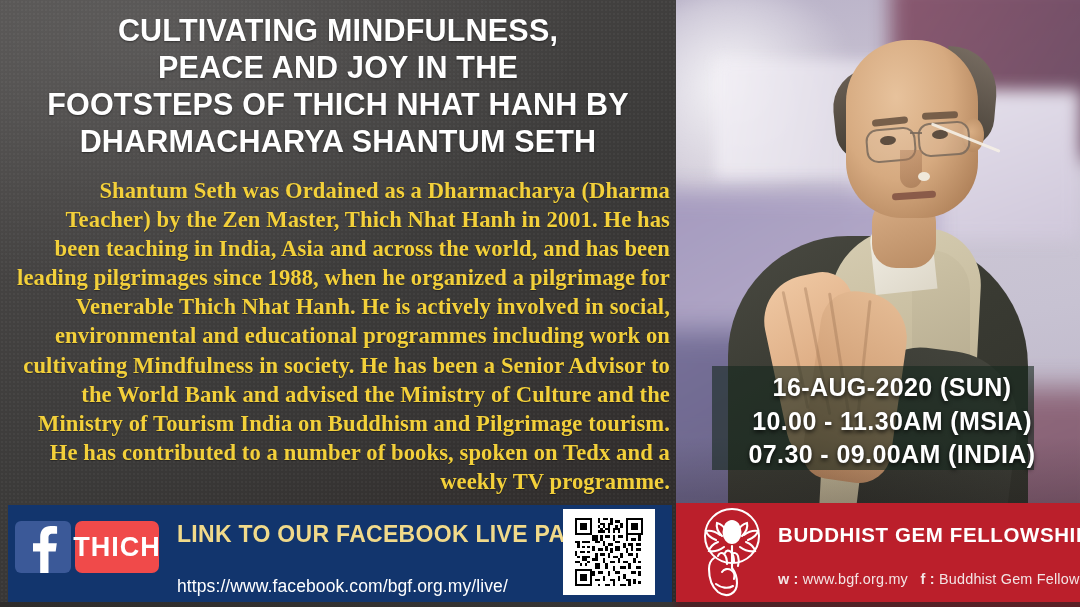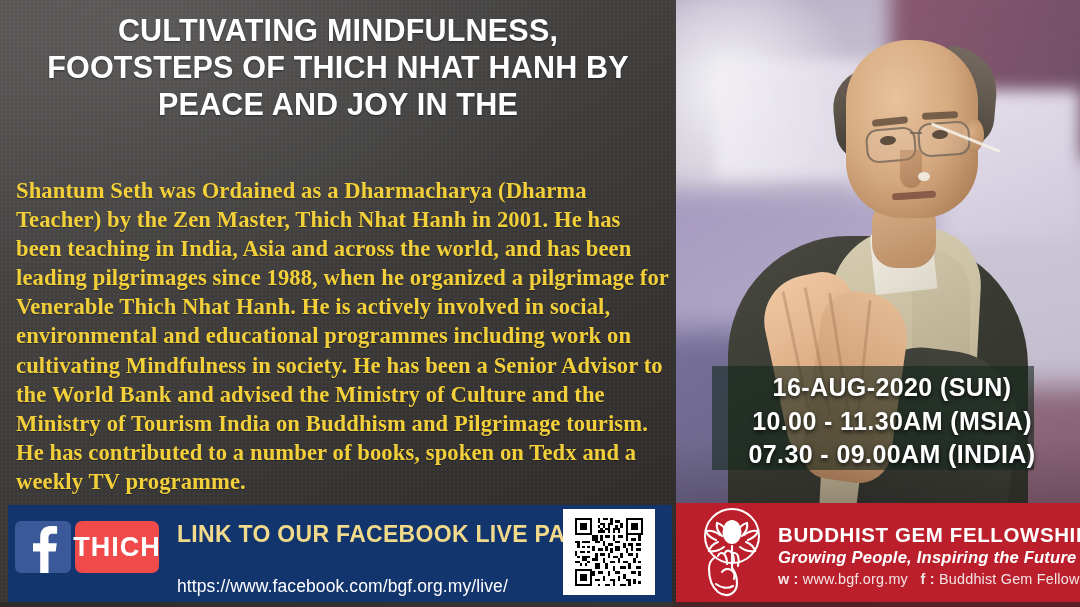--- a/index.html
+++ b/index.html
@@ -117,21 +117,21 @@
   
   .body-copy{
     position:absolute;left:16px;top:176px;width:654px;
     color:#F3D03A;
     font-family:"Liberation Serif",serif;
     font-weight:bold;
     font-size:22.6px;line-height:29.1px;
     letter-spacing:.1px;
     text-shadow:0 1px 1px rgba(0,0,0,.35);
   }
-  .body-copy p{margin:0;}
+  .body-copy p{margin:0;text-align:right;}
 
   
   .datebox{
     position:absolute;left:712px;top:366px;width:322px;height:104px;
     background:rgba(22,40,30,.60);
   }
   .datelines{
     position:absolute;left:722px;top:371px;width:340px;
     color:#ffffff;font-family:"Liberation Sans",sans-serif;
     font-weight:bold;font-size:25px;line-height:33.5px;letter-spacing:.4px;
@@ -248,22 +248,23 @@
       <div class="f-fing" style="left:118px;top:290px;width:3px;height:120px;transform:rotate(-12deg);"></div>
       <div class="f-fing" style="left:140px;top:286px;width:3px;height:130px;transform:rotate(-11deg);"></div>
       <div class="f-fing" style="left:162px;top:292px;width:3px;height:128px;transform:rotate(-9deg);"></div>
       <div class="f-fing" style="left:186px;top:300px;width:3px;height:126px;transform:rotate(6deg);"></div>
       <div class="f-shadow"></div>
     </div>
   </div>
 
   <div class="title">
     <span class="l">CULTIVATING MINDFULNESS,</span>
+    <span class="l">PEACE AND JOY IN THE</span>
     <span class="l">FOOTSTEPS OF THICH NHAT HANH BY</span>
-    <span class="l">PEACE AND JOY IN THE</span>
+    <span class="l">DHARMACHARYA SHANTUM SETH</span>
   </div>
 
   <div class="body-copy">
     <p>Shantum Seth was Ordained as a Dharmacharya (Dharma Teacher) by the Zen Master, Thich Nhat Hanh in 2001. He has been teaching in India, Asia and across the world, and has been leading pilgrimages since 1988, when he organized a pilgrimage for Venerable Thich Nhat Hanh. He is actively involved in social, environmental and educational programmes including work on cultivating Mindfulness in society. He has been a Senior Advisor to the World Bank and advised the Ministry of Culture and the Ministry of Tourism India on Buddhism and Pilgrimage tourism. He has contributed to a number of books, spoken on Tedx and a weekly TV programme.</p>
   </div>
 
   <div class="datebox"></div>
   <div class="datelines">
     <span>16-AUG-2020 (SUN)</span>
     <span>10.00 - 11.30AM (MSIA)</span>
@@ -427,21 +428,20 @@
         <path d="M26 50c1-3 4-4 6-2 2 2 3 6 3 10"></path>
         <path d="M33 47c1-3 4-3 6-1 2 2 3 6 3 10"></path>
         <path d="M40 48c2-2 5-1 6 2 1 3 1 7 0 10"></path>
         <path d="M30 66c2-3 6-4 9-2 3 2 4 6 3 9"></path>
         <path d="M24 78c5 4 12 5 17 2"></path>
       </g>
     </svg>
   </div>
 
   <div class="bgf-name">BUDDHIST GEM FELLOWSHIP</div>
-  <div class="bgf-tag">Growing People, Inspiring the Future</div>
   <div class="bgf-contact">
     <b>w :</b>
     <span>www.bgf.org.my</span>
     &nbsp;
     <b>f :</b>
     <span>Buddhist Gem Fellowship</span>
   </div>
 
   <div class="bar-foot"></div>
 </div>

